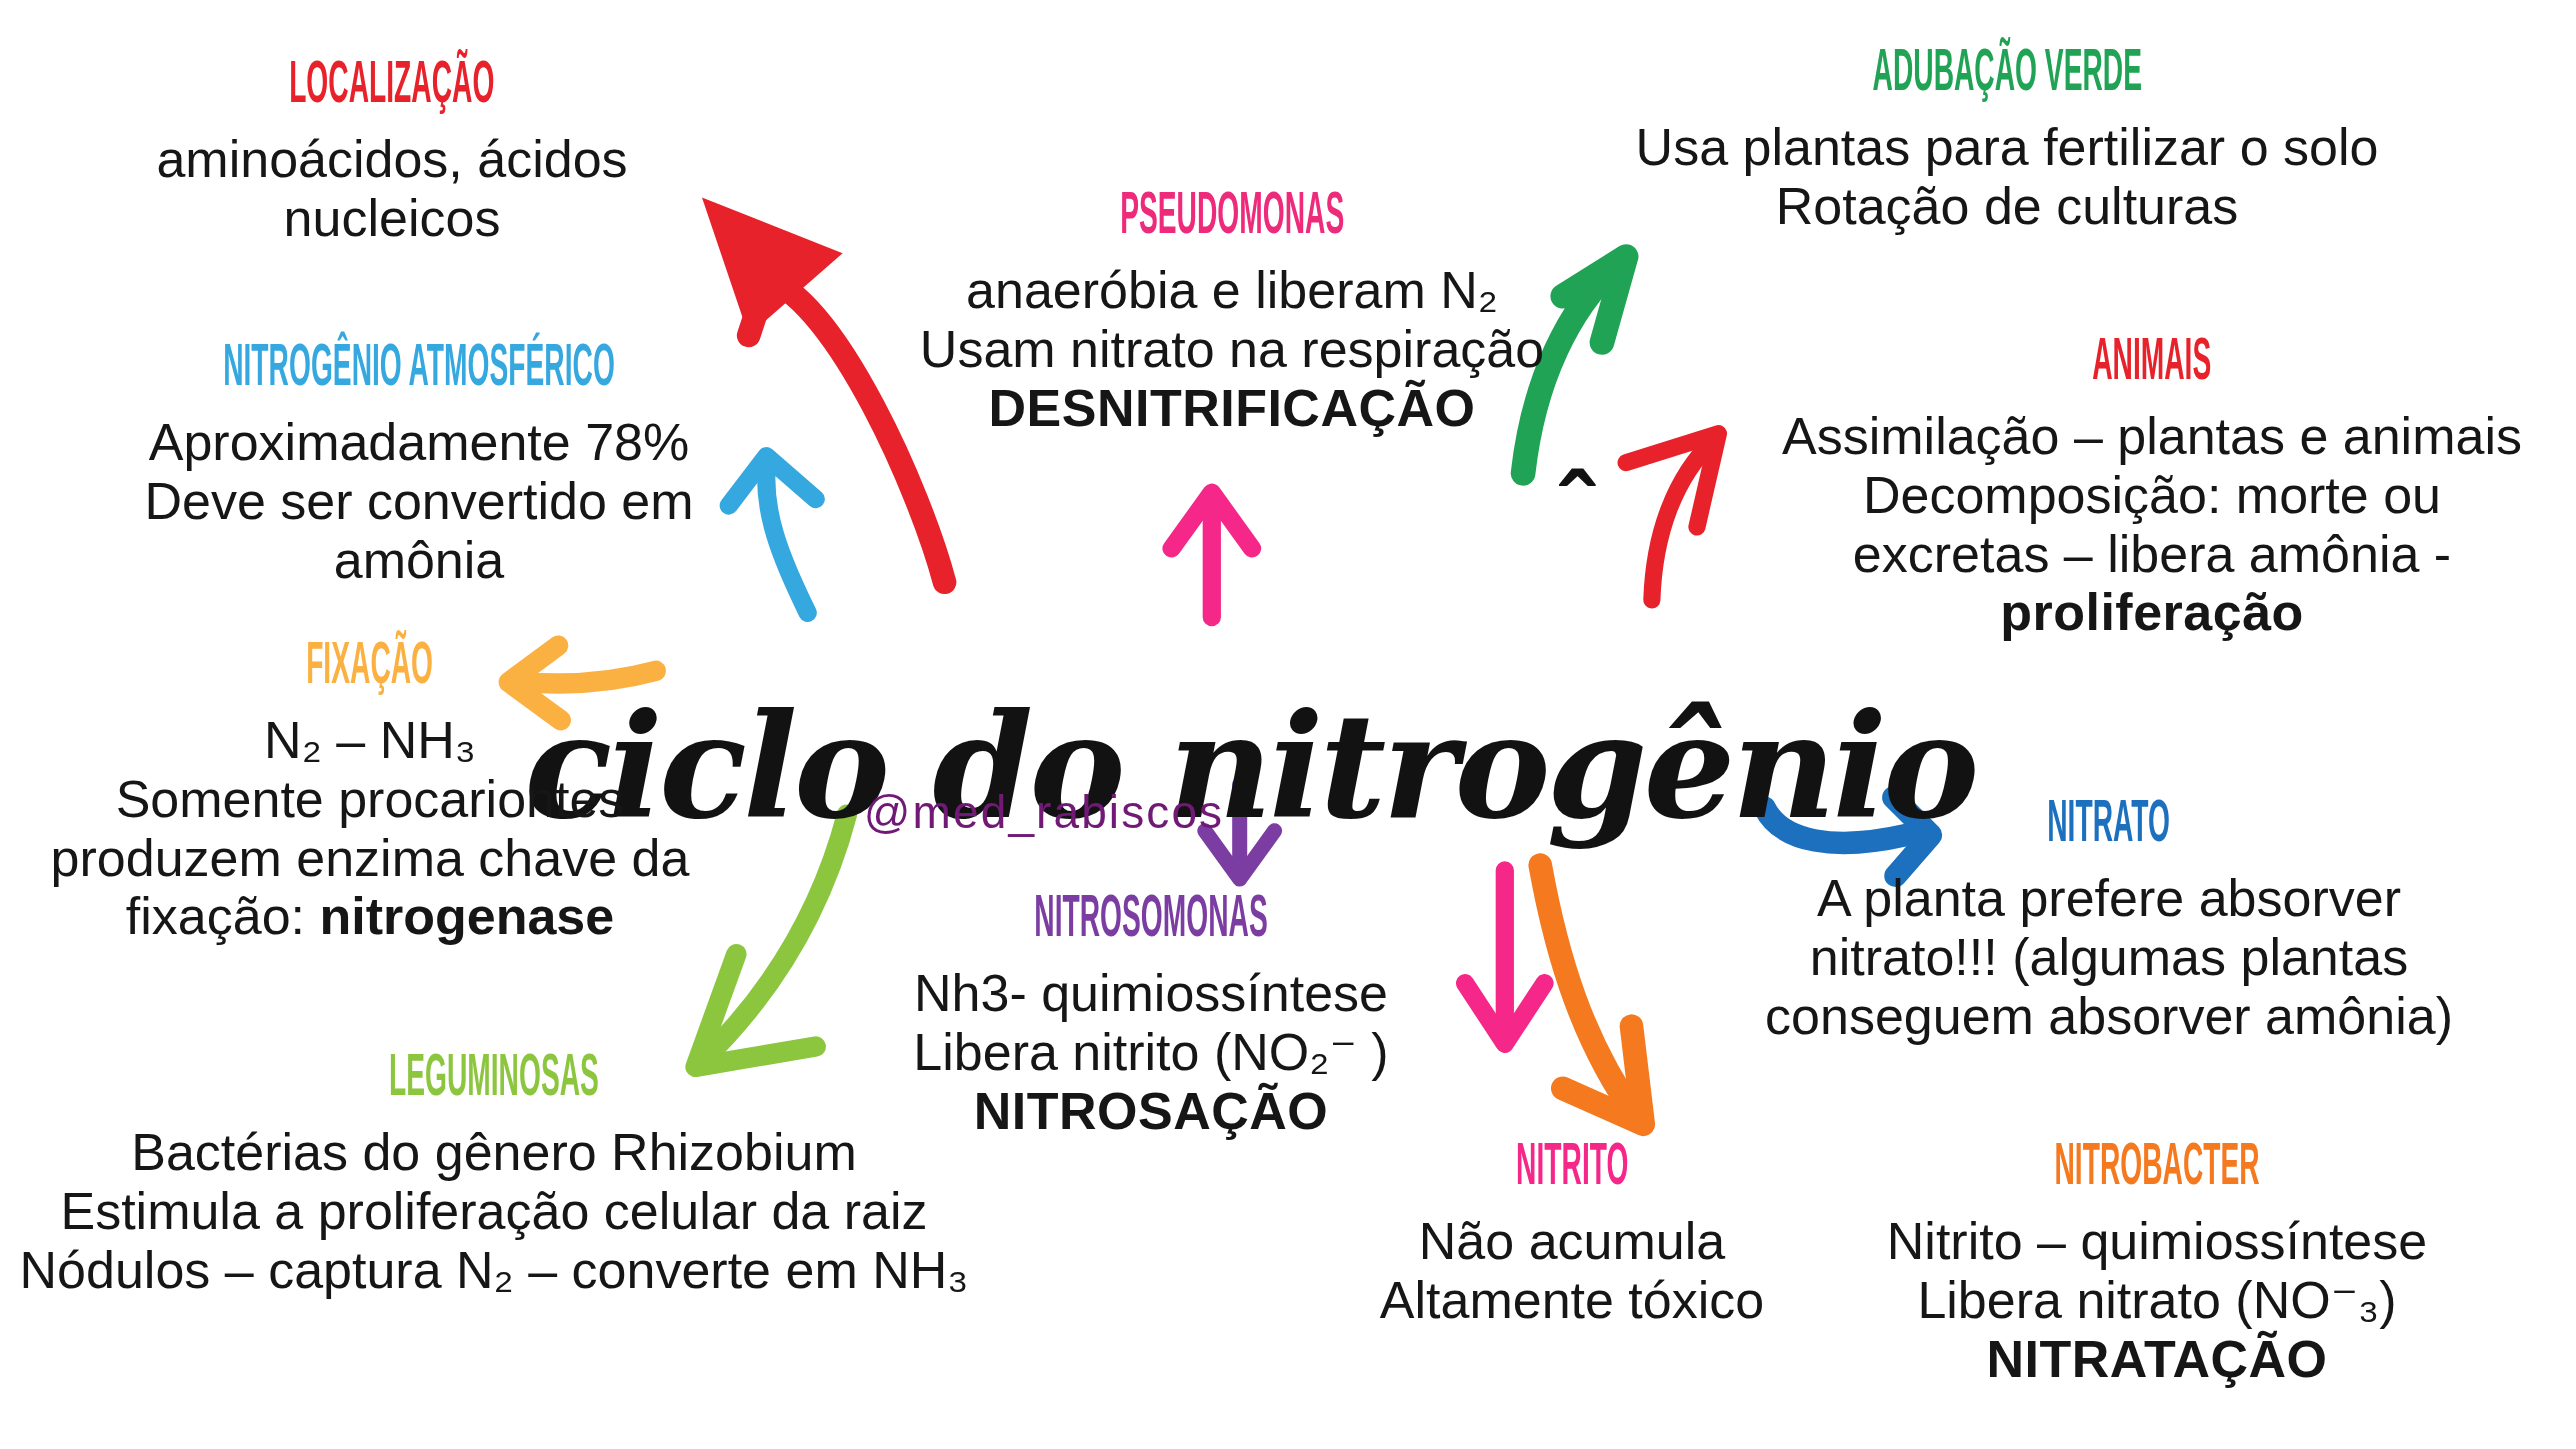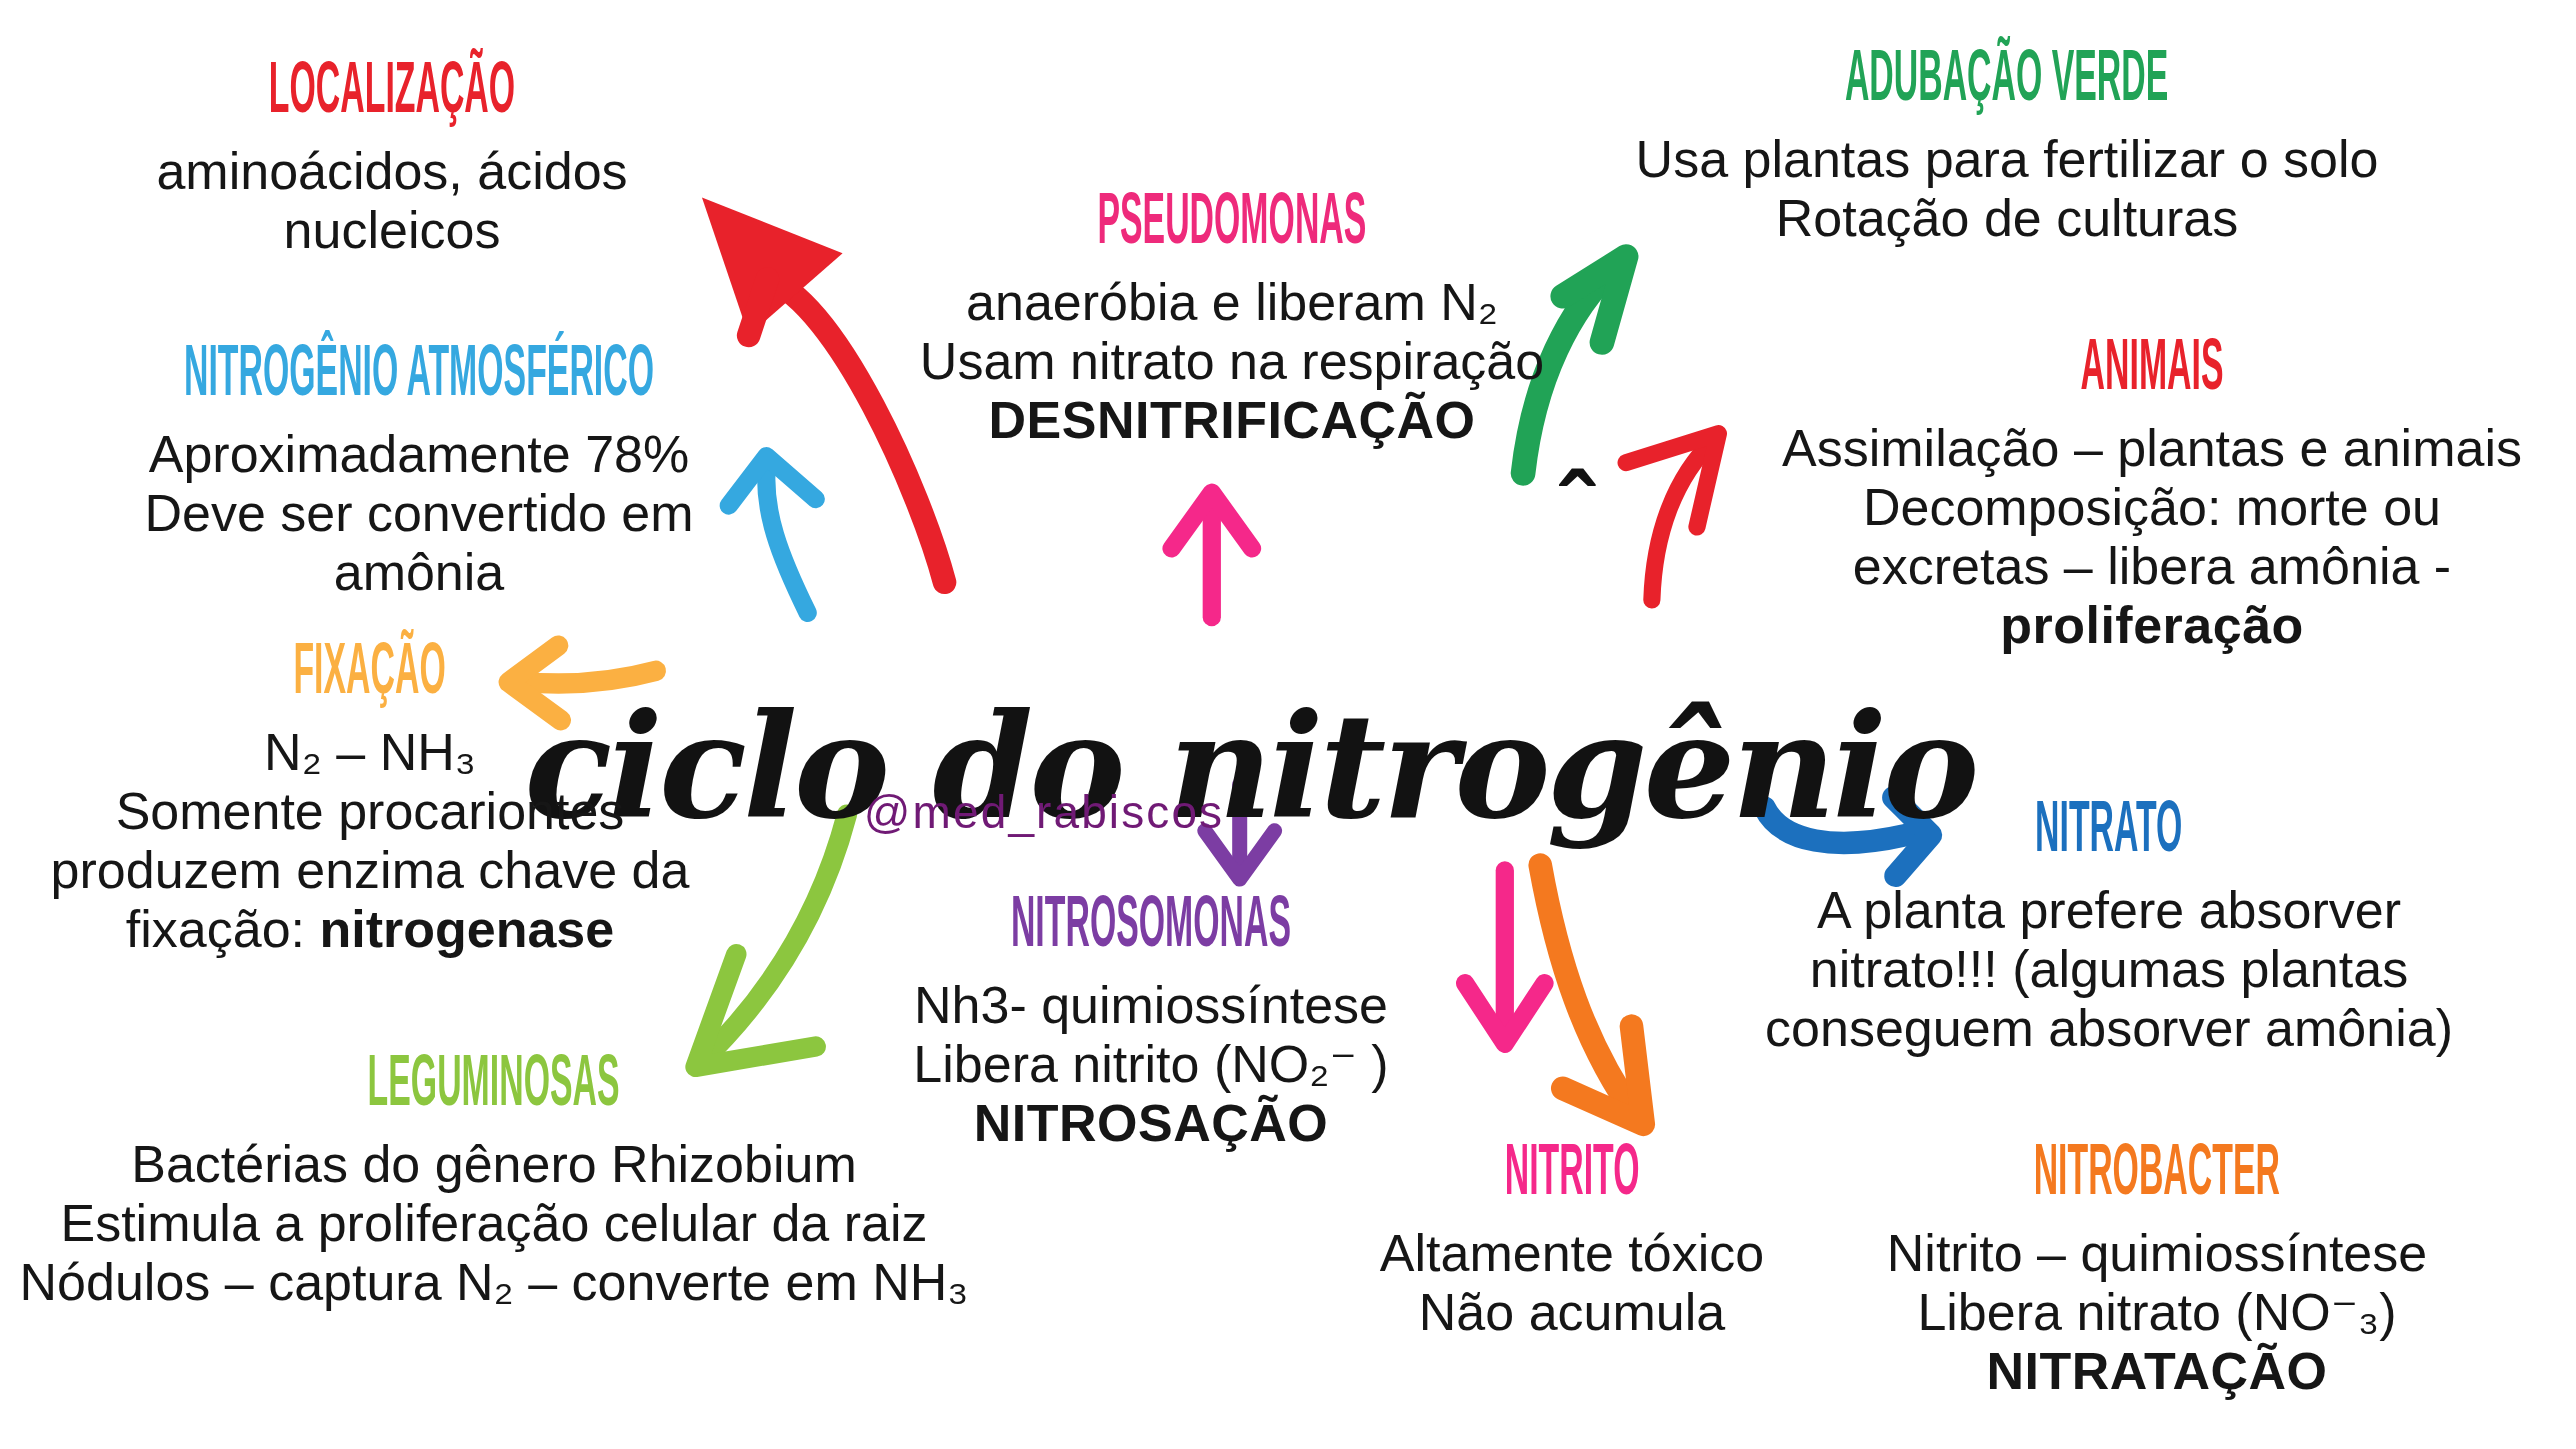--- a/index.html
+++ b/index.html
@@ -1,20 +1,20 @@
 <!DOCTYPE html>
 <html style="font-size:8.6px"><head>
 <meta charset="utf-8">
 <style>
   html,body{margin:0;padding:0;background:#ffffff;}
   body{width:2576px;height:1449px;overflow:hidden;font-family:"Liberation Sans","DejaVu Sans",sans-serif;}
   .canvas{position:relative;width:2576px;height:1449px;background:#ffffff;}
   svg.arrows{position:absolute;left:0;top:0;width:2576px;height:1449px;z-index:1;}
   .node{position:absolute;transform:translateX(-50%);text-align:center;white-space:nowrap;z-index:2;}
-  .node h2{margin:0 0 18px 0;font-size:72px;line-height:1.02;font-weight:700;}
+  .node h2{margin:0 0 18px 0;font-size:60px;line-height:1.02;font-weight:700;}
   .node h2 .cond{display:inline-block;transform:scaleX(0.47);transform-origin:50% 50%;}
   .node p{margin:0;font-size:52px;line-height:1.13;color:#161616;font-weight:400;}
   .node p b{font-weight:700;}
   .node p.allbold{font-weight:700;letter-spacing:0.5px;}
   .main-title{position:absolute;left:1250px;top:586px;transform:translateX(-50%);
     font-family:"DejaVu Serif","Liberation Serif",serif;font-style:italic;font-weight:700;
     font-size:144px;letter-spacing:-3.8px;color:#121212;white-space:nowrap;z-index:2;}
   .title-accent{position:absolute;left:1559px;top:452px;font-size:102px;font-weight:700;color:#121212;
     font-family:"Liberation Sans",sans-serif;z-index:2;}
   .credit{position:absolute;left:1044px;top:785px;transform:translateX(-50%);
@@ -146,22 +146,22 @@
 
   <section class="node" style="left:2109px;top:790px;">
     <h2><span class="cond" style="color: rgb(28, 112, 190);">NITRATO</span></h2>
     <p>A planta prefere absorver</p>
     <p>nitrato!!! (algumas plantas</p>
     <p>conseguem absorver amônia)</p>
   </section>
 
   <section class="node" style="left:1572px;top:1133px;">
     <h2><span class="cond" style="color: rgb(245, 40, 138);">NITRITO</span></h2>
+    <p>Não acumula</p>
     <p>Altamente tóxico</p>
-    <p>Não acumula</p>
   </section>
 
   <section class="node" style="left:2157px;top:1133px;">
     <h2><span class="cond" style="color: rgb(244, 121, 31);">NITROBACTER</span></h2>
     <p>Nitrito – quimiossíntese</p>
     <p>Libera nitrato (NO⁻₃)</p>
     <p class="allbold">NITRATAÇÃO</p>
   </section>
 
 </div>

